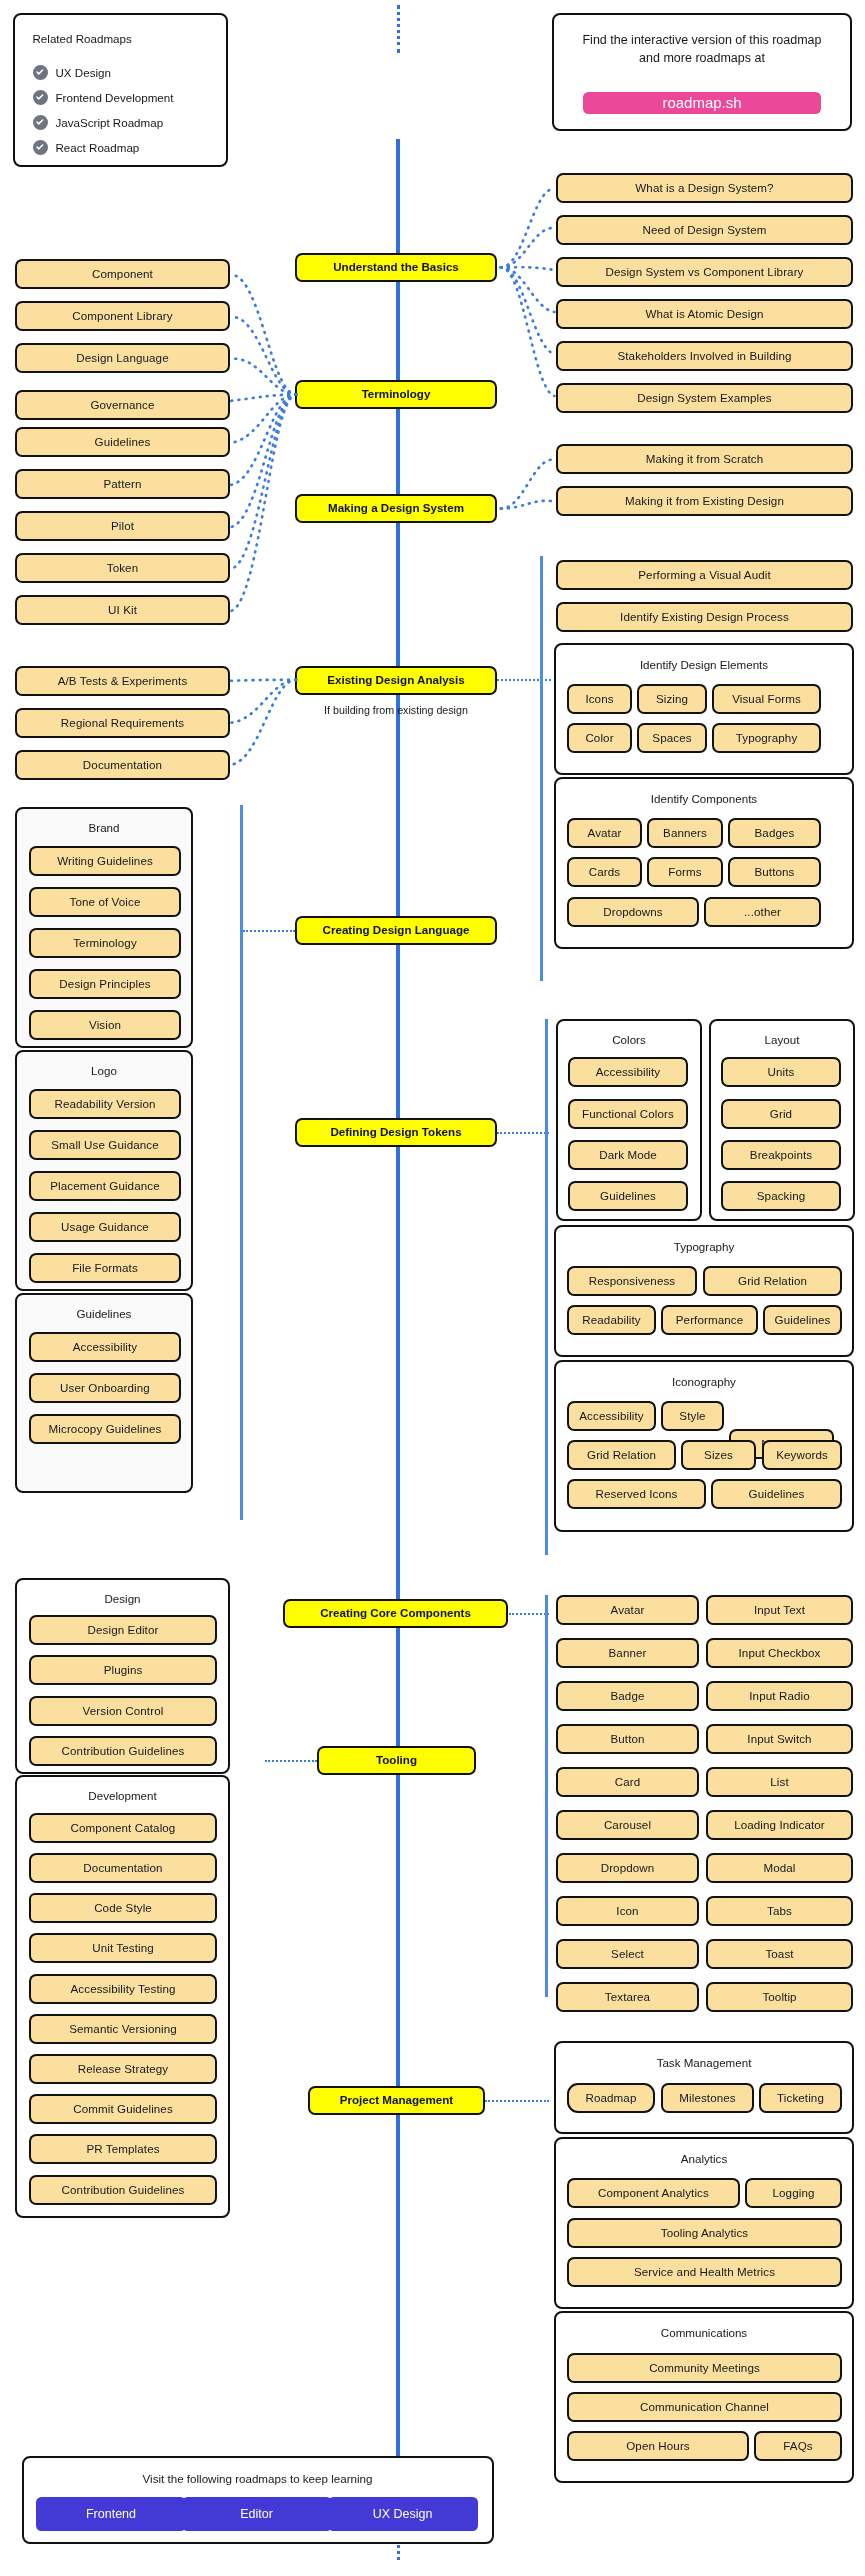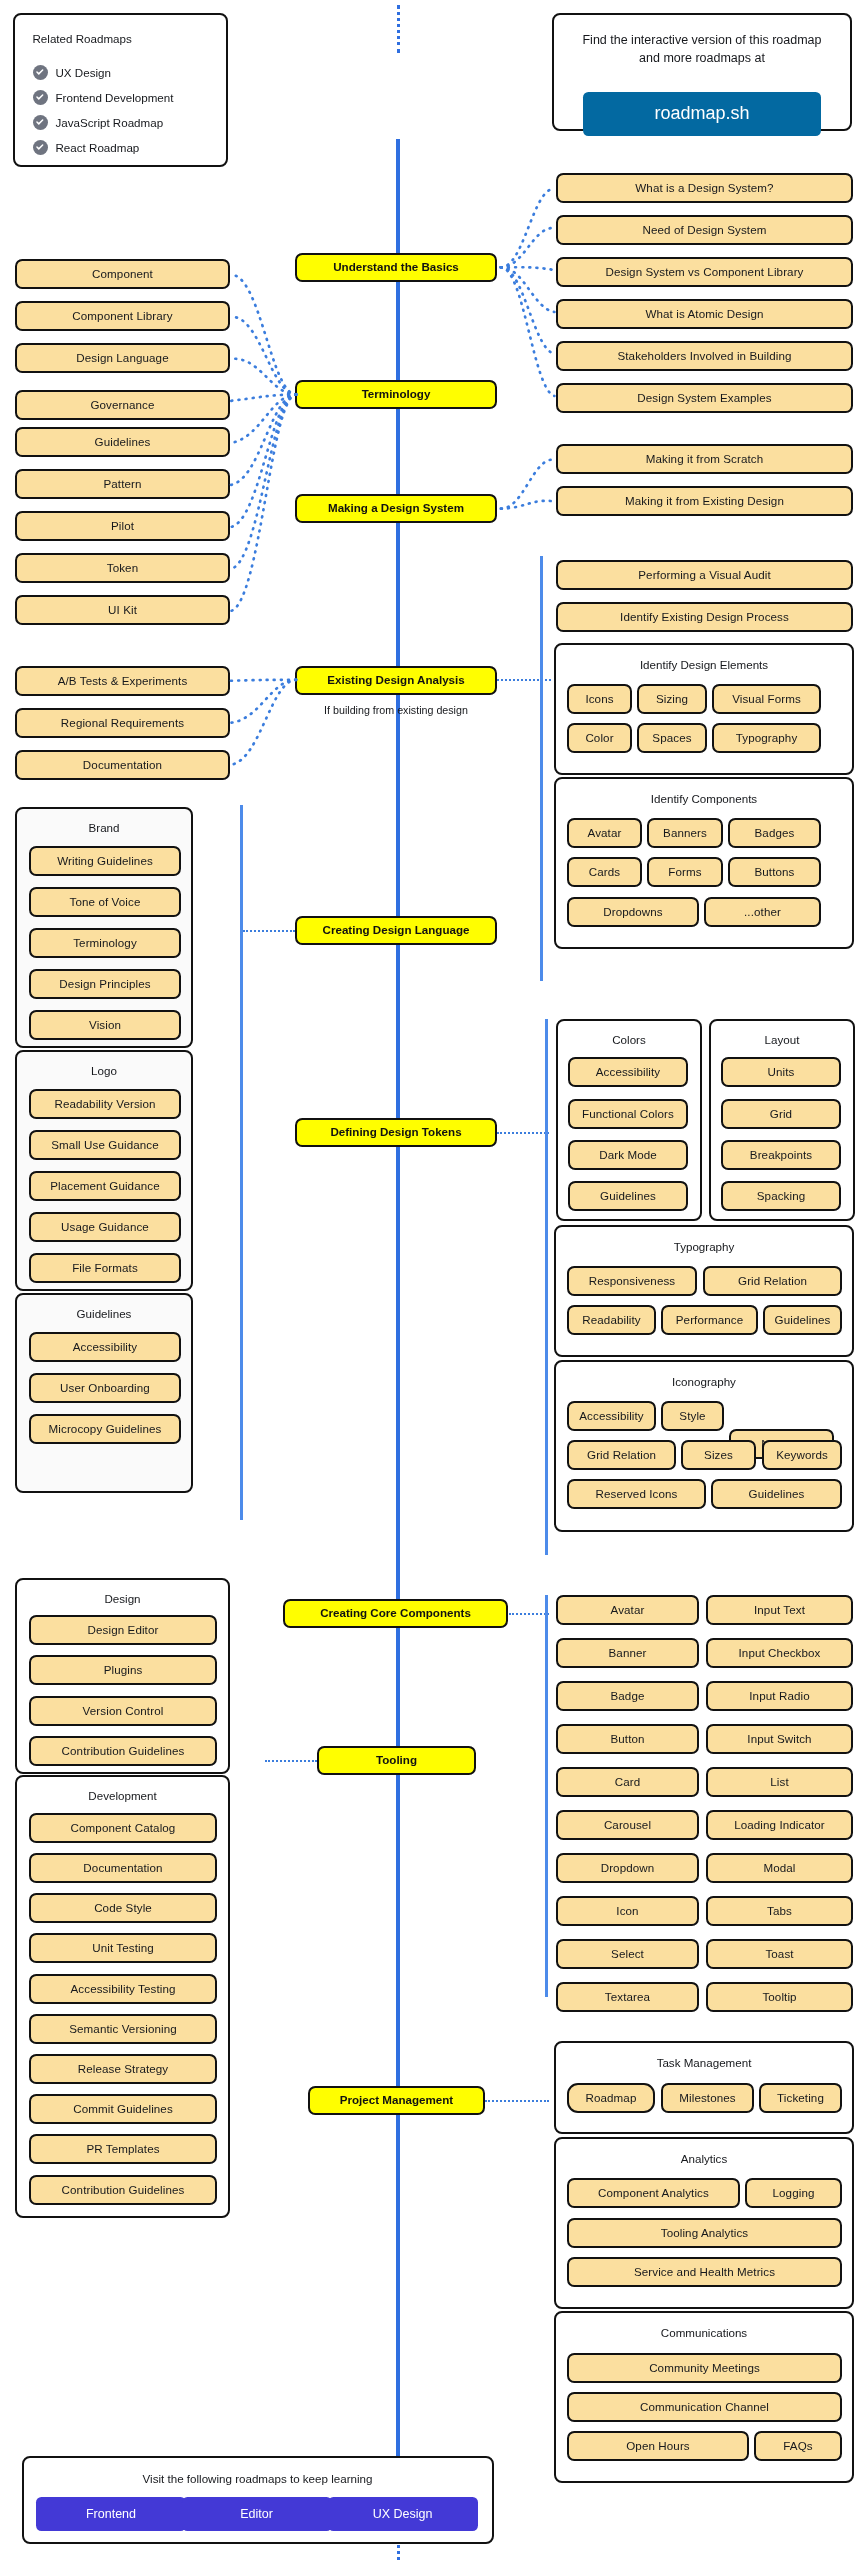--- a/index.html
+++ b/index.html
@@ -72,24 +72,24 @@
   .rr-check svg { display:block; }
   .rr-label { font-size: 11.6px; color: #16181c; white-space: nowrap; }
 
   
   #interactive { left: 552px; top: 12.5px; width: 300px; height: 118px; }
   #interactive .txt {
     position:absolute; left:19.7px; right:19.7px; top:16px;
     font-size:12.5px; color:#16181c; text-align:center; line-height:1.45;
   }
   #roadmap-btn {
-    position:absolute; left:29px; right:29px; top:77px; height:44px;
-    background:#0369a1; border-radius:5.4px; color:#ffffff;
+    position:absolute; left:29px; right:29px; top:77px; height:22px;
+    background:#ec4899; border-radius:5.4px; color:#ffffff;
     display:flex; align-items:center; justify-content:center;
-    font-size:18px;
+    font-size:15px;
   }
 
   
   #page-title {
     position: absolute; left: 0; top: 101px; width: 865px;
     text-align: center; font-size: 24px; color: #16181c; font-weight: 400;
   }
 
   
   #footer { left: 21.5px; top: 2456px; width: 472px; height: 88px; }
@@ -353,21 +353,21 @@
   <div class="topic" style="left:29px; top:1615px; width:188px; height:30px;">Design Editor</div>
   <div class="topic" style="left:29px; top:1655px; width:188px; height:30px;">Plugins</div>
   <div class="topic" style="left:29px; top:1696px; width:188px; height:30px;">Version Control</div>
   <div class="topic" style="left:29px; top:1736px; width:188px; height:30px;">Contribution Guidelines</div>
 
   <div class="outline-box" style="left:15px; top:1775px; width:215px; height:443px;">
     <div class="grouptitle" style="top:11.6px;">Development</div>
   </div>
   <div class="topic" style="left:29px; top:1813px; width:188px; height:30px;">Component Catalog</div>
   <div class="topic" style="left:29px; top:1853px; width:188px; height:30px;">Documentation</div>
-  <div class="topic" style="left:29px; top:1893px; width:188px; height:30px;">Code Style</div>
+  <div class="topic" style="left:29px; top:1893px; width:188px; height:30px;border-radius:6px;">Code Style</div>
   <div class="topic" style="left:29px; top:1933px; width:188px; height:30px;">Unit Testing</div>
   <div class="topic" style="left:29px; top:1974px; width:188px; height:30px;">Accessibility Testing</div>
   <div class="topic" style="left:29px; top:2014px; width:188px; height:30px;">Semantic Versioning</div>
   <div class="topic" style="left:29px; top:2054px; width:188px; height:30px;">Release Strategy</div>
   <div class="topic" style="left:29px; top:2094px; width:188px; height:30px;">Commit Guidelines</div>
   <div class="topic" style="left:29px; top:2134px; width:188px; height:30px;">PR Templates</div>
   <div class="topic" style="left:29px; top:2175px; width:188px; height:30px;">Contribution Guidelines</div>
 
   <div class="node" style="left:308px; top:2086px; width:177px; height:29px;">Project Management</div>
   <div class="conn" style="left:485px; top:2100px; width:64px;"></div>

